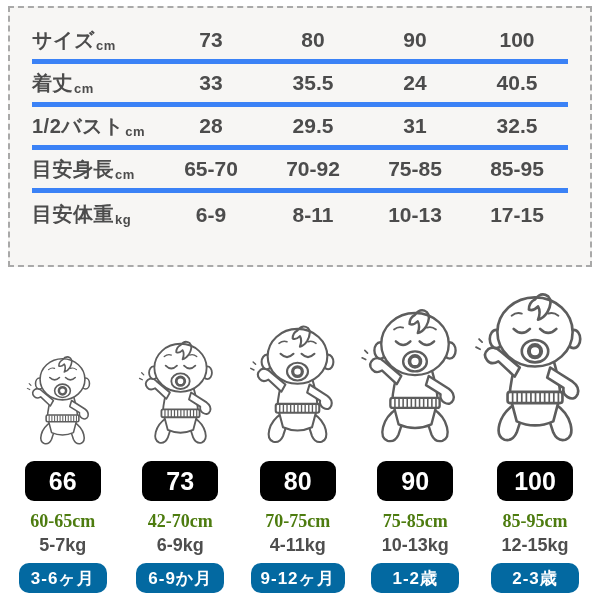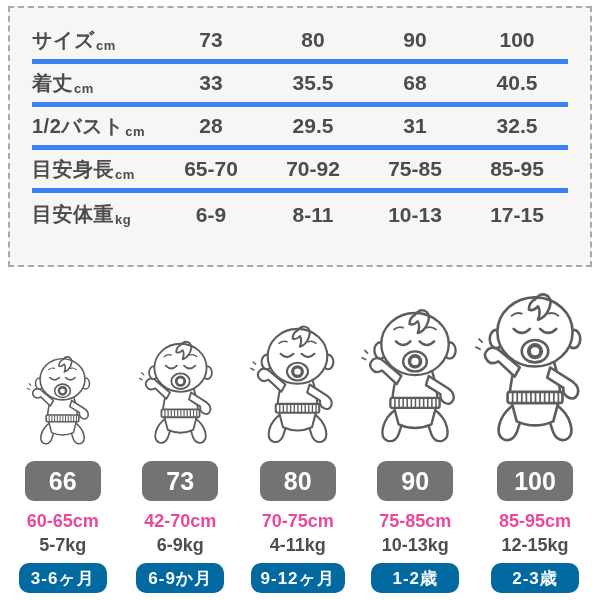--- a/index.html
+++ b/index.html
@@ -63,35 +63,36 @@
     height:170px;
     display:flex;
     align-items:flex-end;
     justify-content:center;
   }
   .baby { display:block; }
   .size-badge {
     margin-top:12px;
     width:76px;
     height:40px;
-    background:#737373;
+    background:#000000;
     color:#ffffff;
     border-radius:9px;
     font-size:25px;
     font-weight:bold;
     display:flex;
     align-items:center;
     justify-content:center;
   }
   .g-height {
     margin-top:9px;
     font-size:18px;
     font-weight:bold;
-    color:#ec4899;
+    color:#4d7c0f;
     line-height:22px;
+    font-family:Liberation Serif, serif;
   }
   .g-weight {
     margin-top:2px;
     font-size:18px;
     font-weight:bold;
     color:#4e4e4e;
     line-height:22px;
   }
   .age-badge {
     margin-top:7px;
@@ -159,21 +160,21 @@
       <div class="t-cell">73</div>
       <div class="t-cell">80</div>
       <div class="t-cell">90</div>
       <div class="t-cell">100</div>
     </div>
 
     <div class="t-row">
       <div class="t-label"><span>着丈</span><span class="unit">cm</span></div>
       <div class="t-cell">33</div>
       <div class="t-cell">35.5</div>
-      <div class="t-cell">68</div>
+      <div class="t-cell">24</div>
       <div class="t-cell">40.5</div>
     </div>
 
     <div class="t-row">
       <div class="t-label"><span>1/2バスト</span><span class="unit">cm</span></div>
       <div class="t-cell">28</div>
       <div class="t-cell">29.5</div>
       <div class="t-cell">31</div>
       <div class="t-cell">32.5</div>
     </div>

